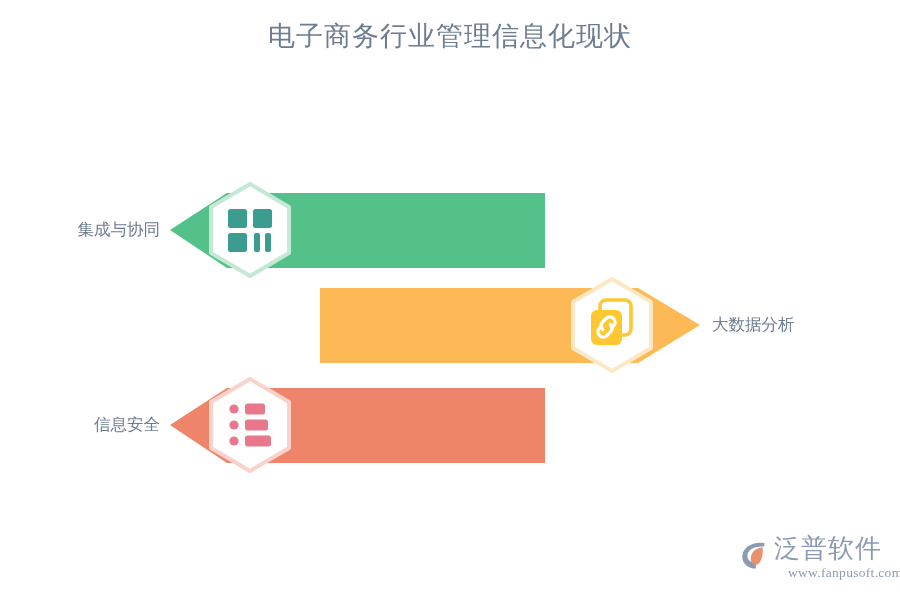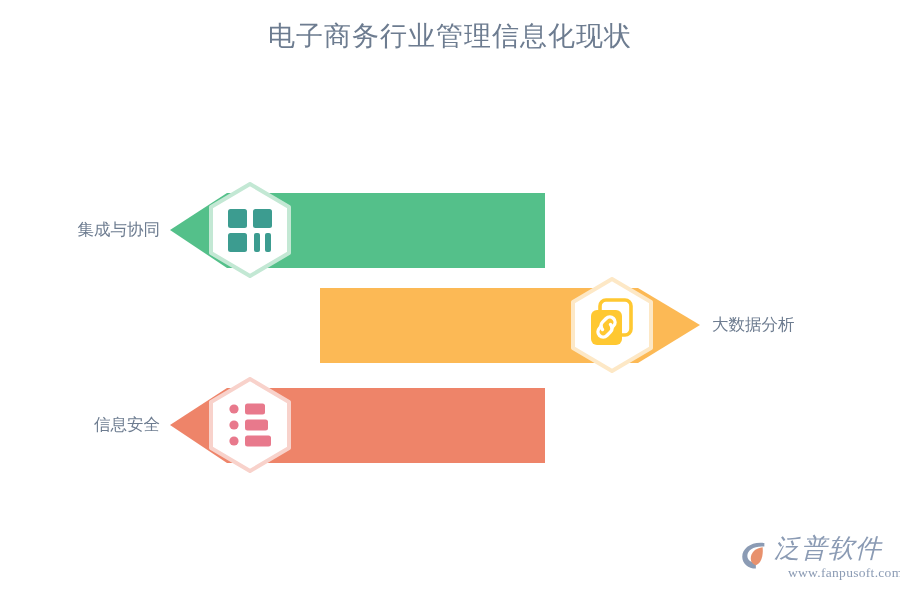--- a/index.html
+++ b/index.html
@@ -204,17 +204,17 @@
       </svg>
     </div>
     <div class="row-label left-side" style="right: 740px; top: 37px; color: rgb(109, 124, 144);">信息安全</div>
   </div>
 
   <div class="watermark">
     <svg class="wm-mark" viewBox="0 0 40 40">
       <path d="M31,6 C16,4 5,12 5,22 C5,30 12,36 21,36 L21,29 C15,29 11,26 11,21 C11,14 19,9 31,10 Z" fill="#8b9bb4"></path>
       <path d="M29,11 C21,12 15,17 15,24 C15,28 17,31 21,32 C27,30 30,22 29,11 Z" fill="#e8916d"></path>
     </svg>
-    <div class="wm-text" style="color: rgb(139, 155, 180); font-style: italic;">泛普软件</div>
+    <div class="wm-text" style="color: rgb(139, 155, 180);">泛普软件</div>
     <div class="wm-url" style="color: rgb(139, 155, 180);">www.fanpusoft.com</div>
   </div>
 
 </div>
 
 </body></html>

